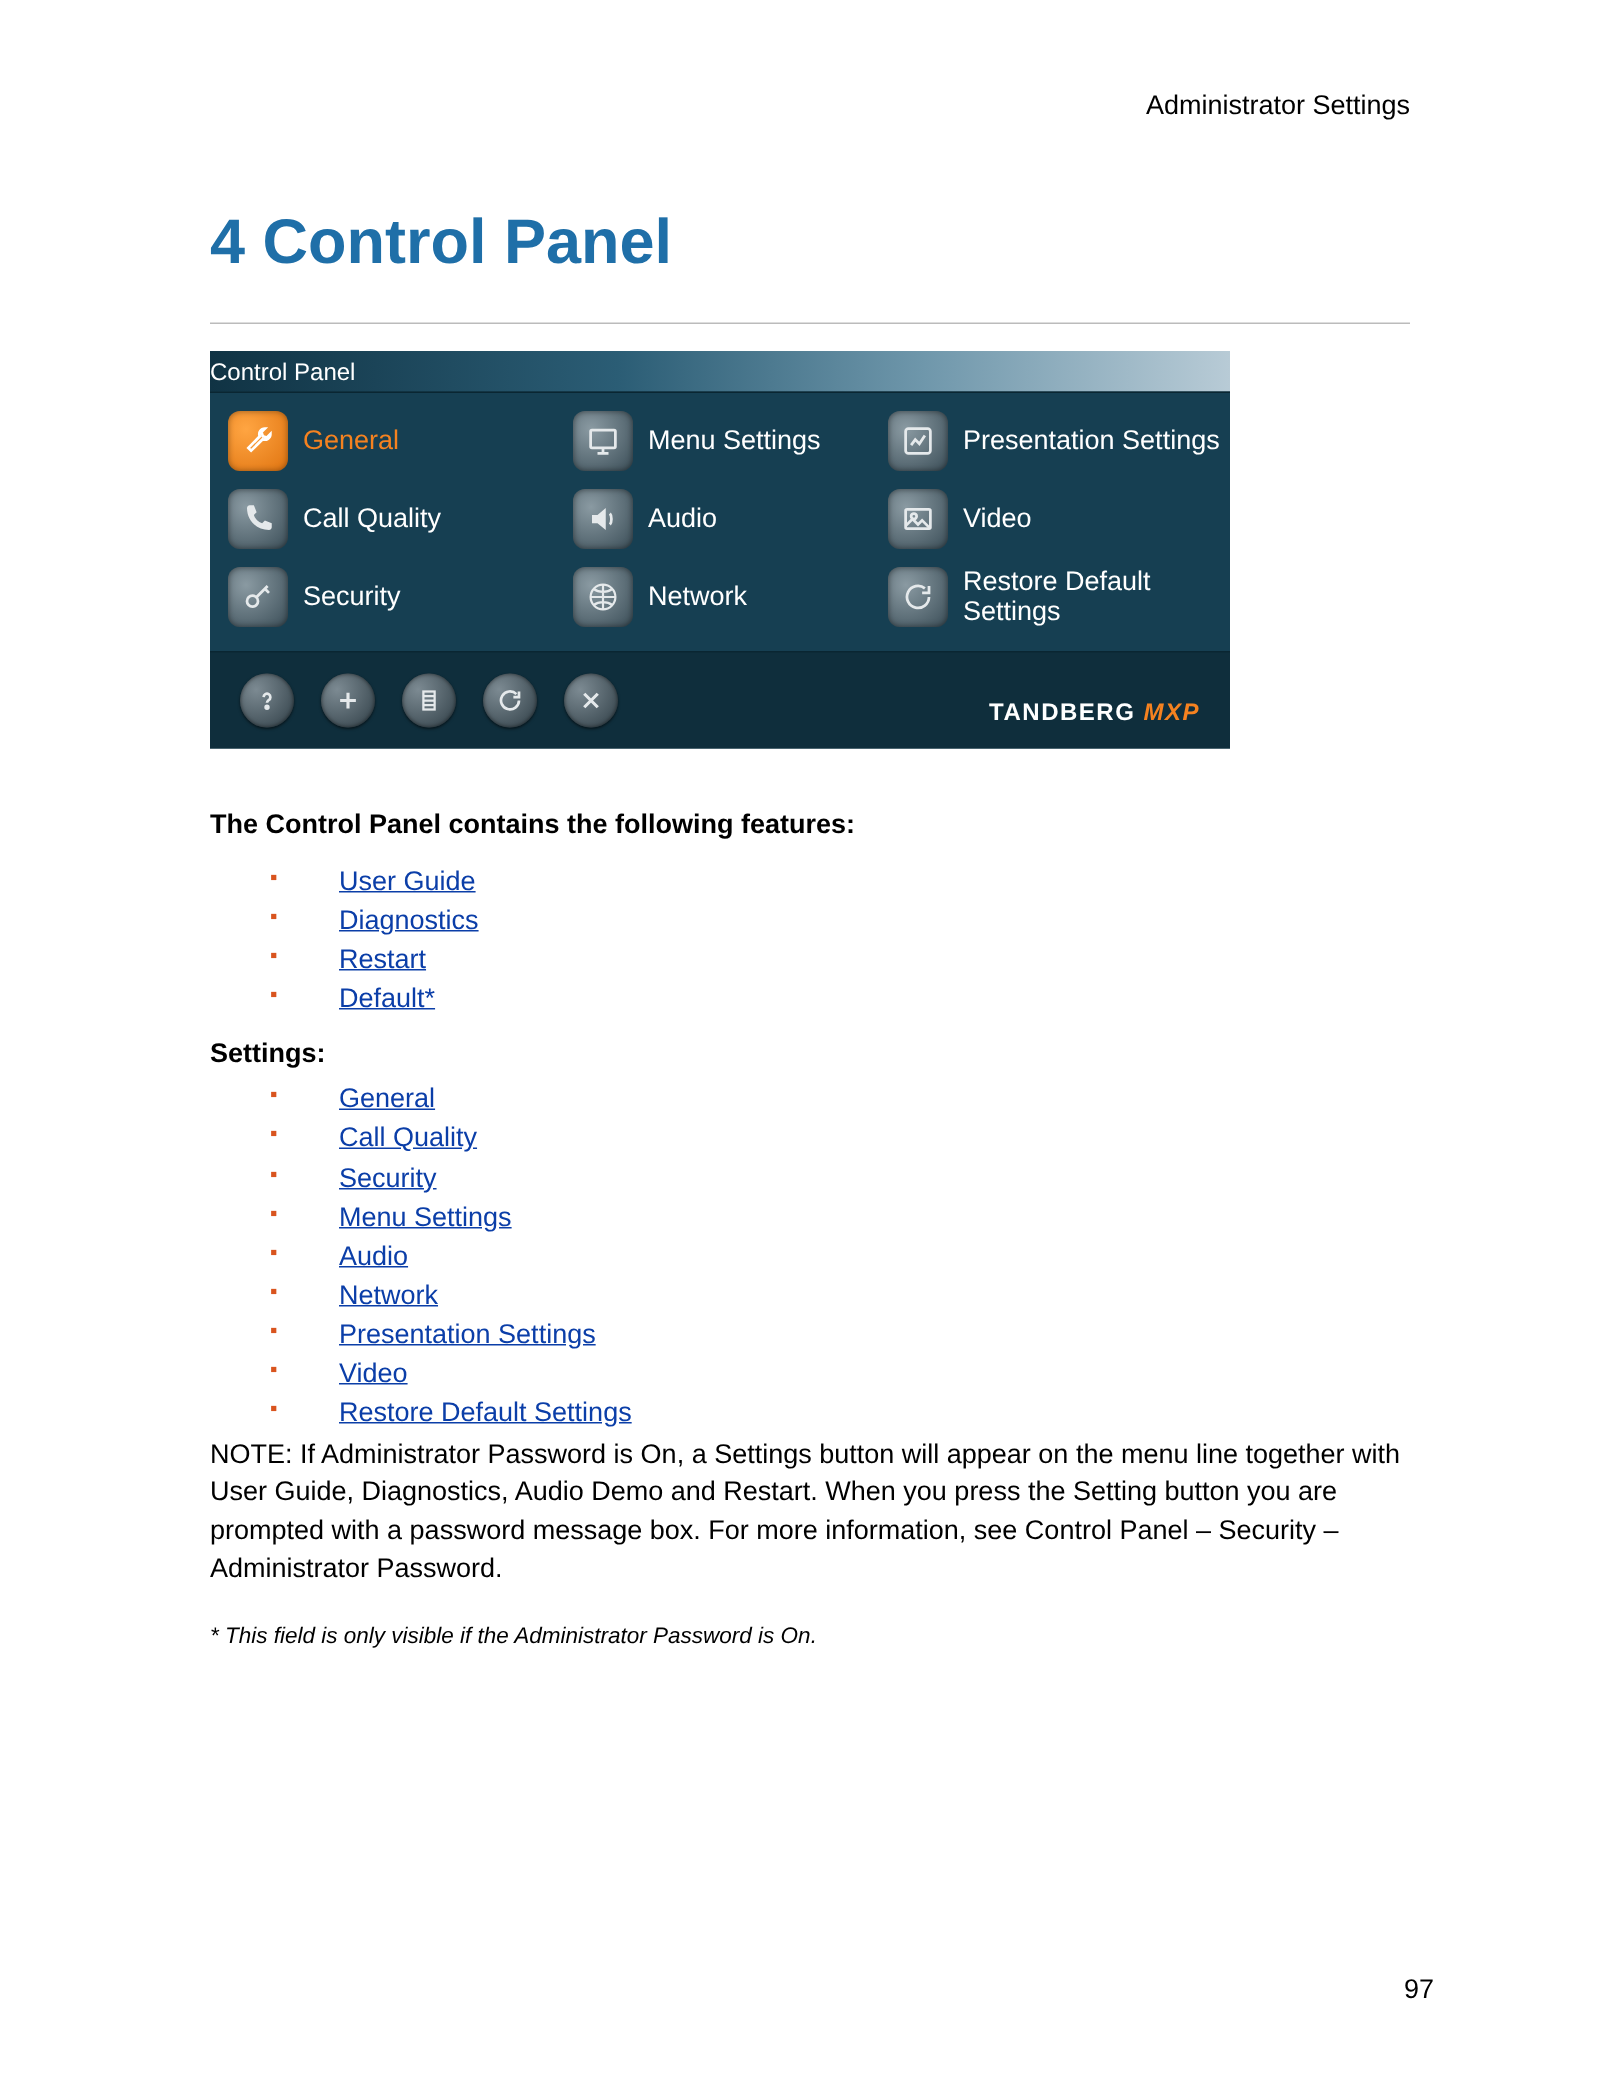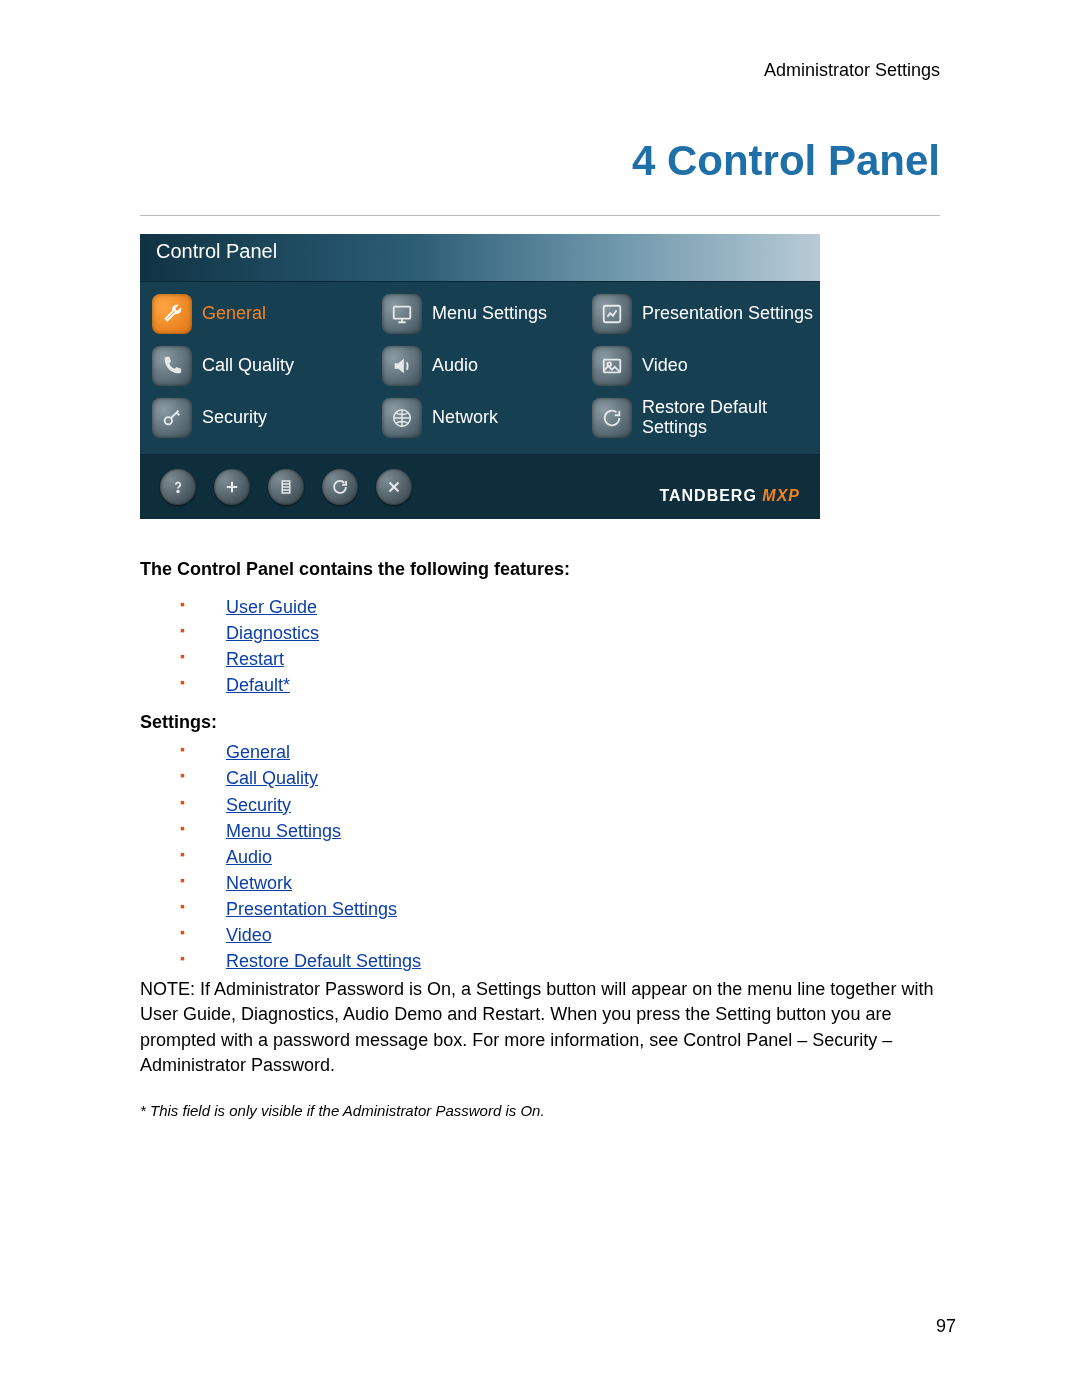--- a/index.html
+++ b/index.html
@@ -17,40 +17,39 @@
   .header-right {
     text-align: right;
     font-size: 18px;
     margin-bottom: 56px;
   }
   .section-title {
     font-size: 42px;
     font-weight: bold;
     color: #1f6fa8;
     margin-bottom: 30px;
-    text-align: right;
   }
   .rule {
     border: none;
     border-top: 1px solid #bbb;
     margin-bottom: 18px;
   }
   
   .cp-shot {
     width: 680px;
     margin-bottom: 40px;
     background: #153b4a;
   }
   .cp-titlebar {
-    height: 48px;
+    height: 28px;
     background: linear-gradient(90deg,#103344 0%,#2b5d75 40%,#6f97ab 70%,#b8cbd6 100%);
     color: #fff;
     font-family: "Trebuchet MS", Arial, sans-serif;
-    font-size: 20px;
-    padding: 6px 16px;
+    font-size: 16px;
+    padding: 6px 0;
     border-bottom: 1px solid #0a2632;
   }
   .cp-grid {
     display: grid;
     grid-template-columns: 230px 210px 240px;
     padding: 8px 10px 12px 10px;
     row-gap: 4px;
     background: #163f52;
   }
   .cp-item {

